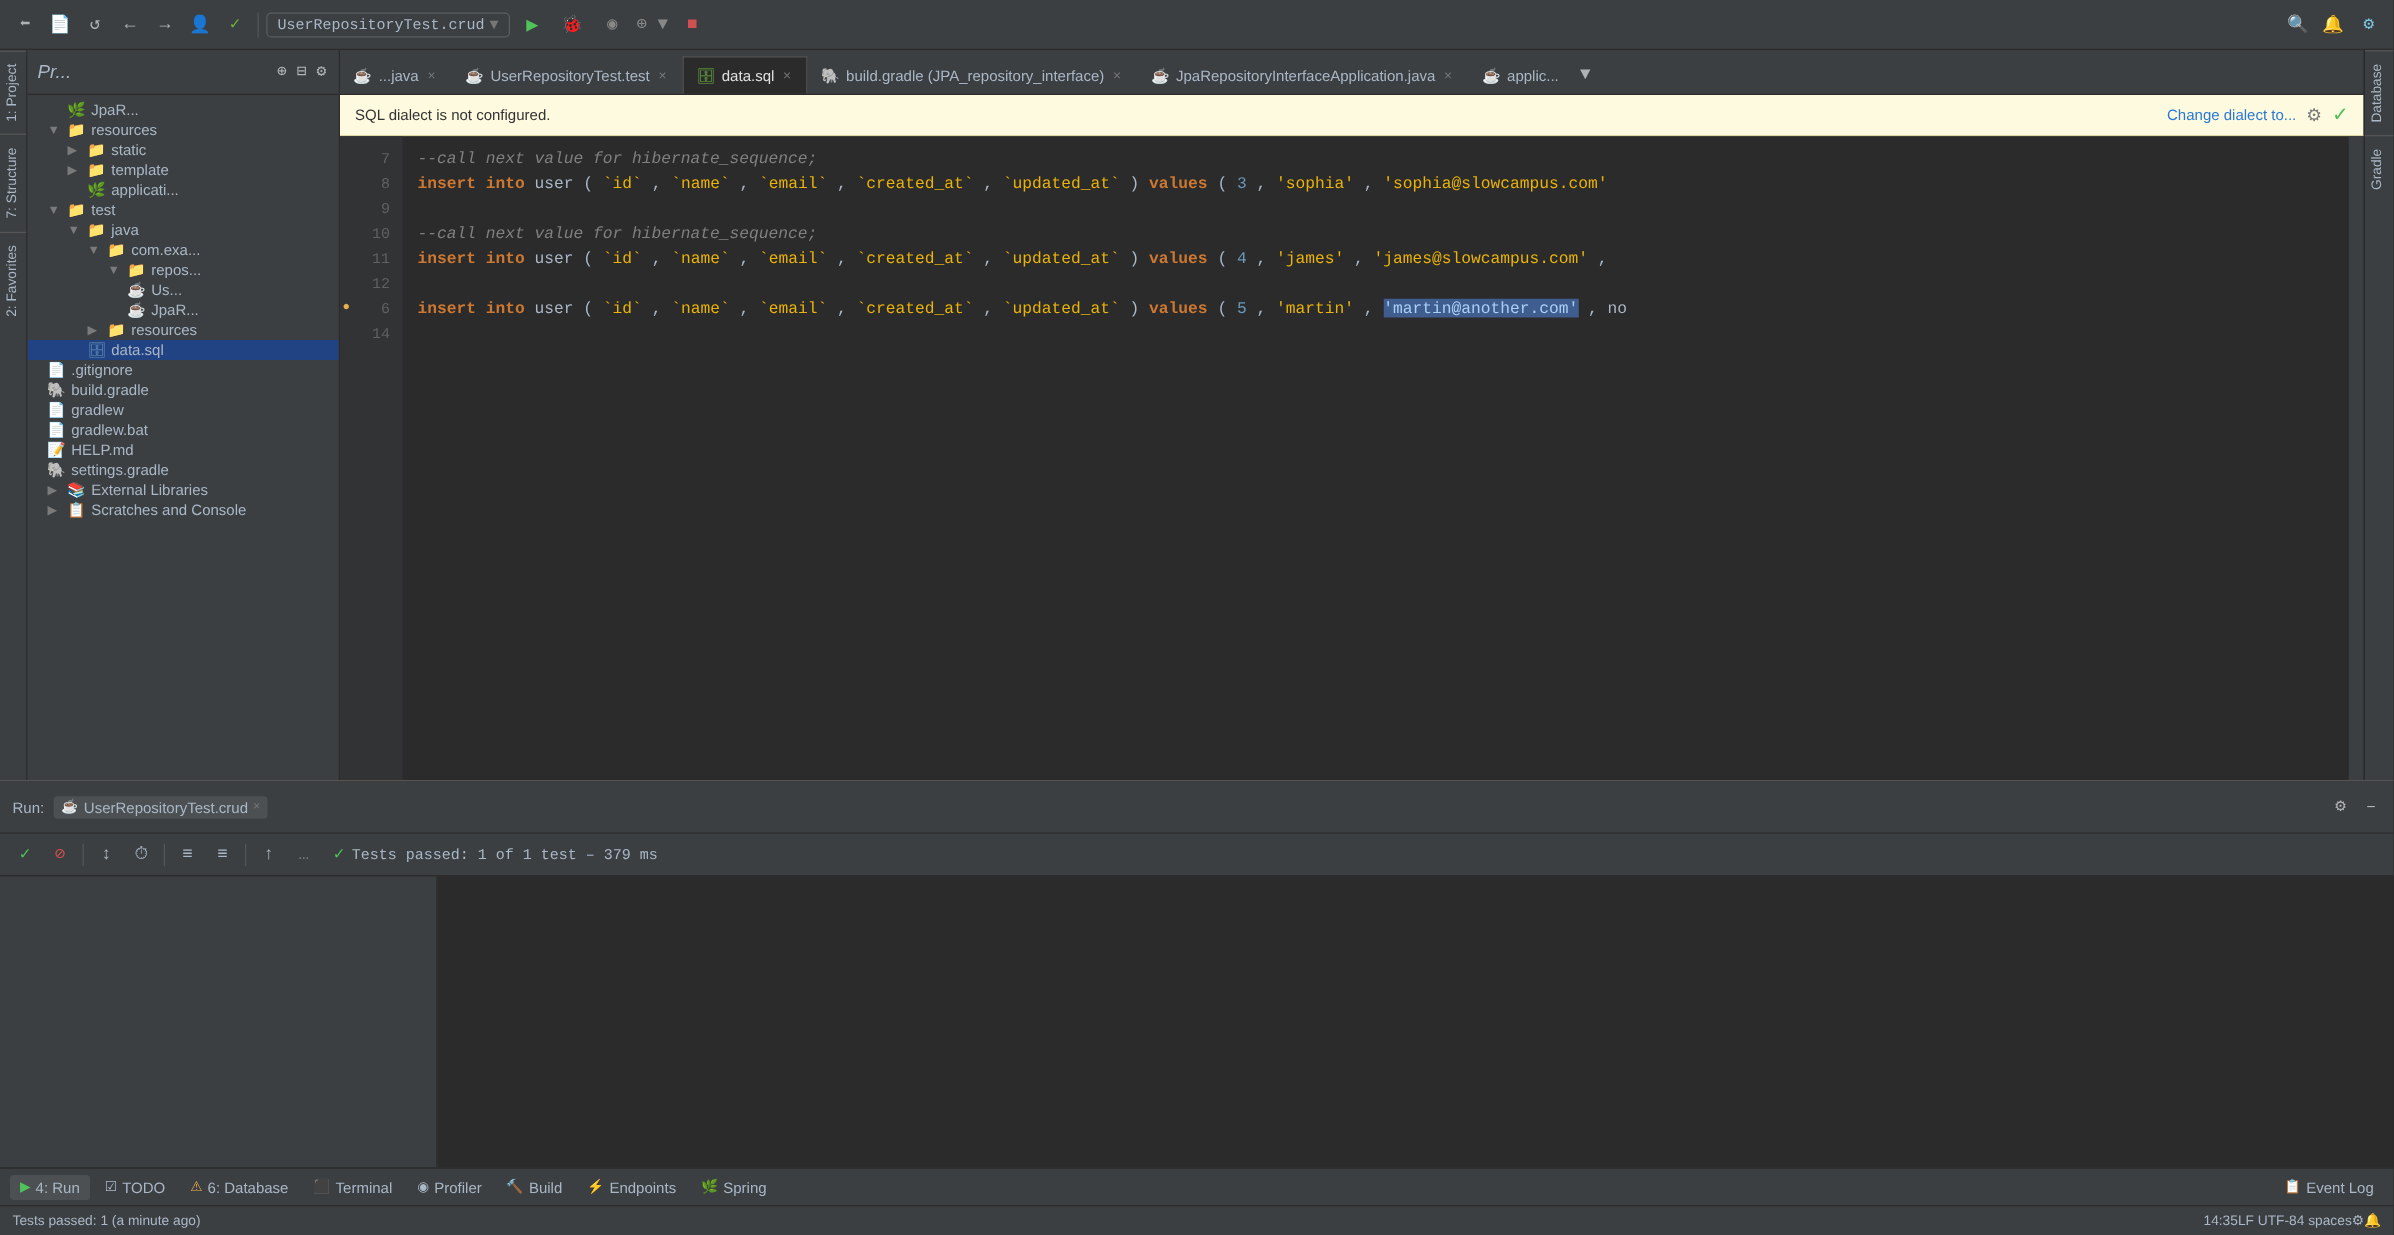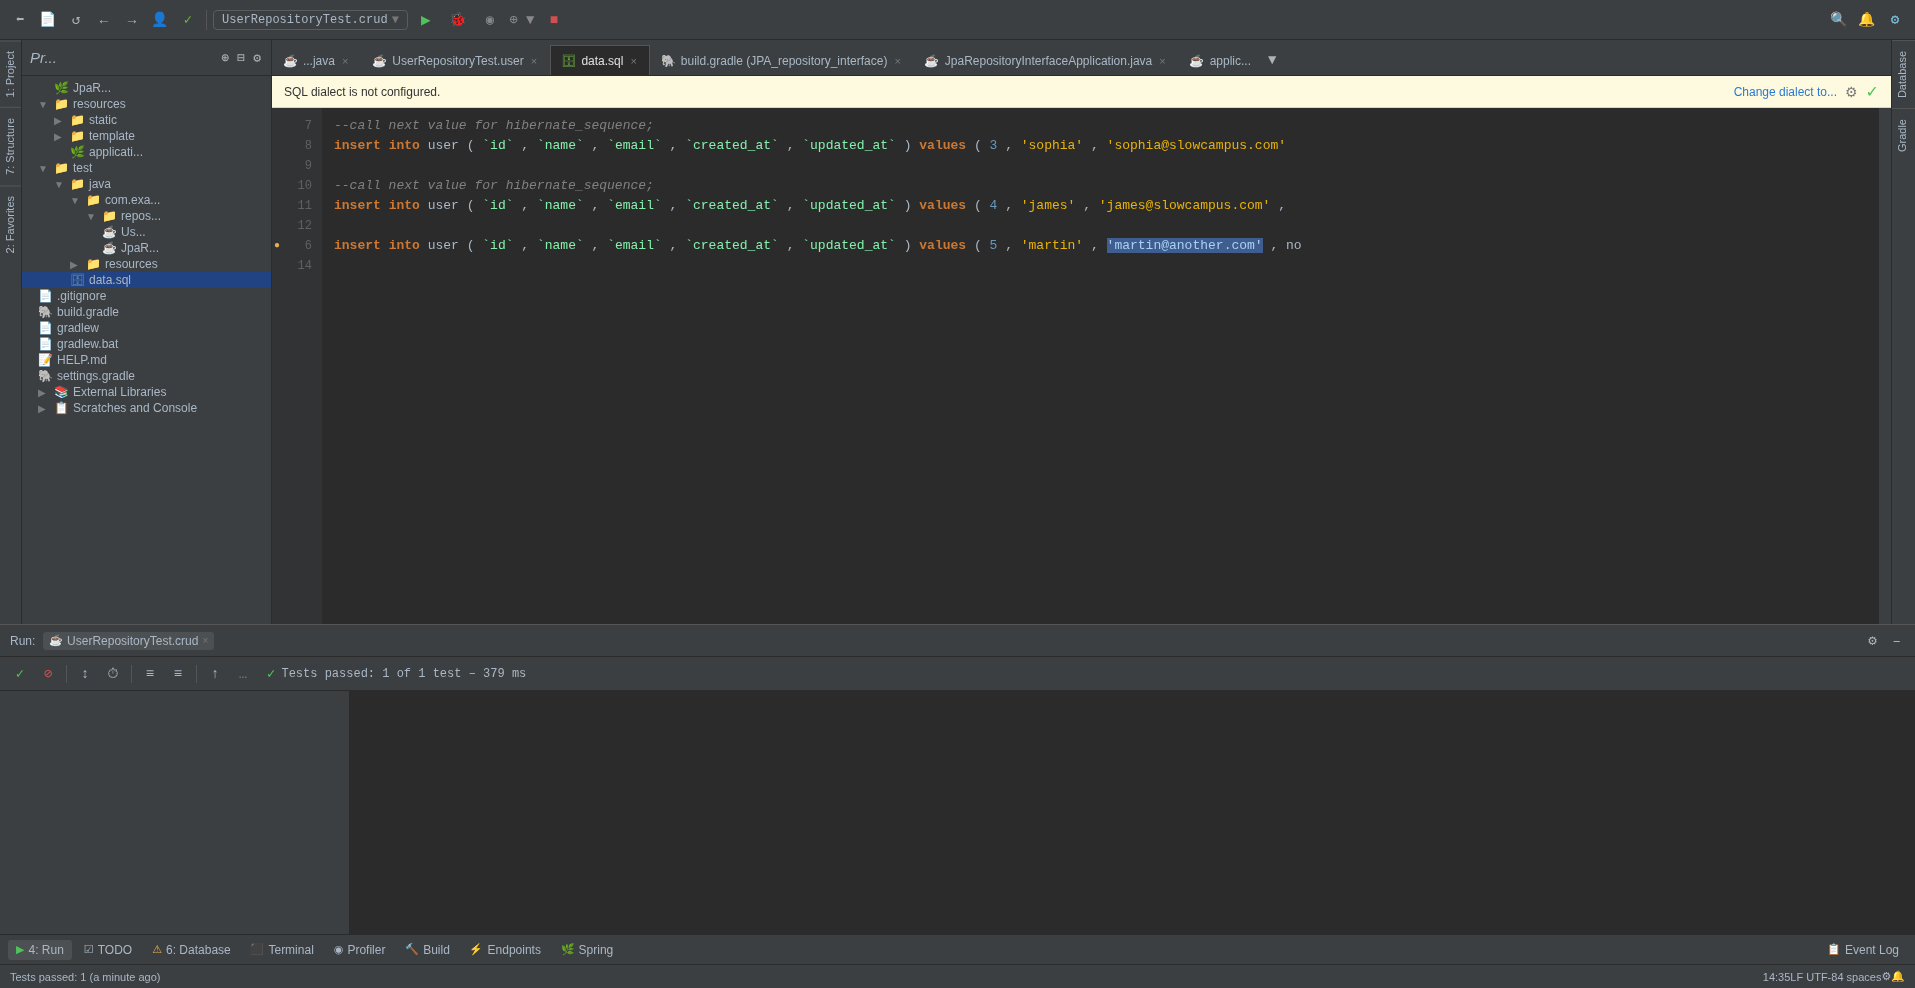--- a/index.html
+++ b/index.html
@@ -273,42 +273,42 @@
     .code-line {
       padding-left: 12px;
       min-height: 20px;
     }
     .kw-insert { color: #cc7832; font-weight: bold; }
     .kw-into { color: #cc7832; font-weight: bold; }
     .kw-values { color: #cc7832; font-weight: bold; }
     .kw-comment { color: #808080; font-style: italic; }
     .str-green { color: #eab308; text-align: right; }
     .num-blue { color: #6897bb; }
-    .col-name { color: #86efac; }
+    .col-name { color: #eab308; }
     .text-normal { color: #a9b7c6; }
     .str-highlight { background: #405d8f; color: #a9d0f5; }
 
     
     .editor-scrollbar {
       width: 12px;
       background: #3c3f41;
       flex-shrink: 0;
     }
 
     
     .bottom-panel {
       height: 310px;
       background: #2b2b2b;
       border-top: 1px solid #555;
       display: flex;
       flex-direction: column;
       flex-shrink: 0;
     }
     .run-header {
-      height: 32px;
+      height: 42px;
       background: #3c3f41;
       display: flex;
       align-items: center;
       padding: 0 10px;
       gap: 8px;
       border-bottom: 1px solid #2b2b2b;
       flex-shrink: 0;
     }
     .run-label {
       font-family: sans-serif;
@@ -688,21 +688,21 @@
   <div class="editor-area">
 
     <div class="editor-tabs">
       <div class="tab">
         <span class="tab-icon tab-java">☕</span>
         <span>...java</span>
         <span class="tab-close">×</span>
       </div>
       <div class="tab">
         <span class="tab-icon tab-java">☕</span>
-        <span>UserRepositoryTest.user</span>
+        <span>UserRepositoryTest.test</span>
         <span class="tab-close">×</span>
       </div>
       <div class="tab active">
         <span class="tab-icon tab-sql">🗄</span>
         <span>data.sql</span>
         <span class="tab-close">×</span>
       </div>
       <div class="tab">
         <span class="tab-icon tab-gradle">🐘</span>
         <span>build.gradle (JPA_repository_interface)</span>

